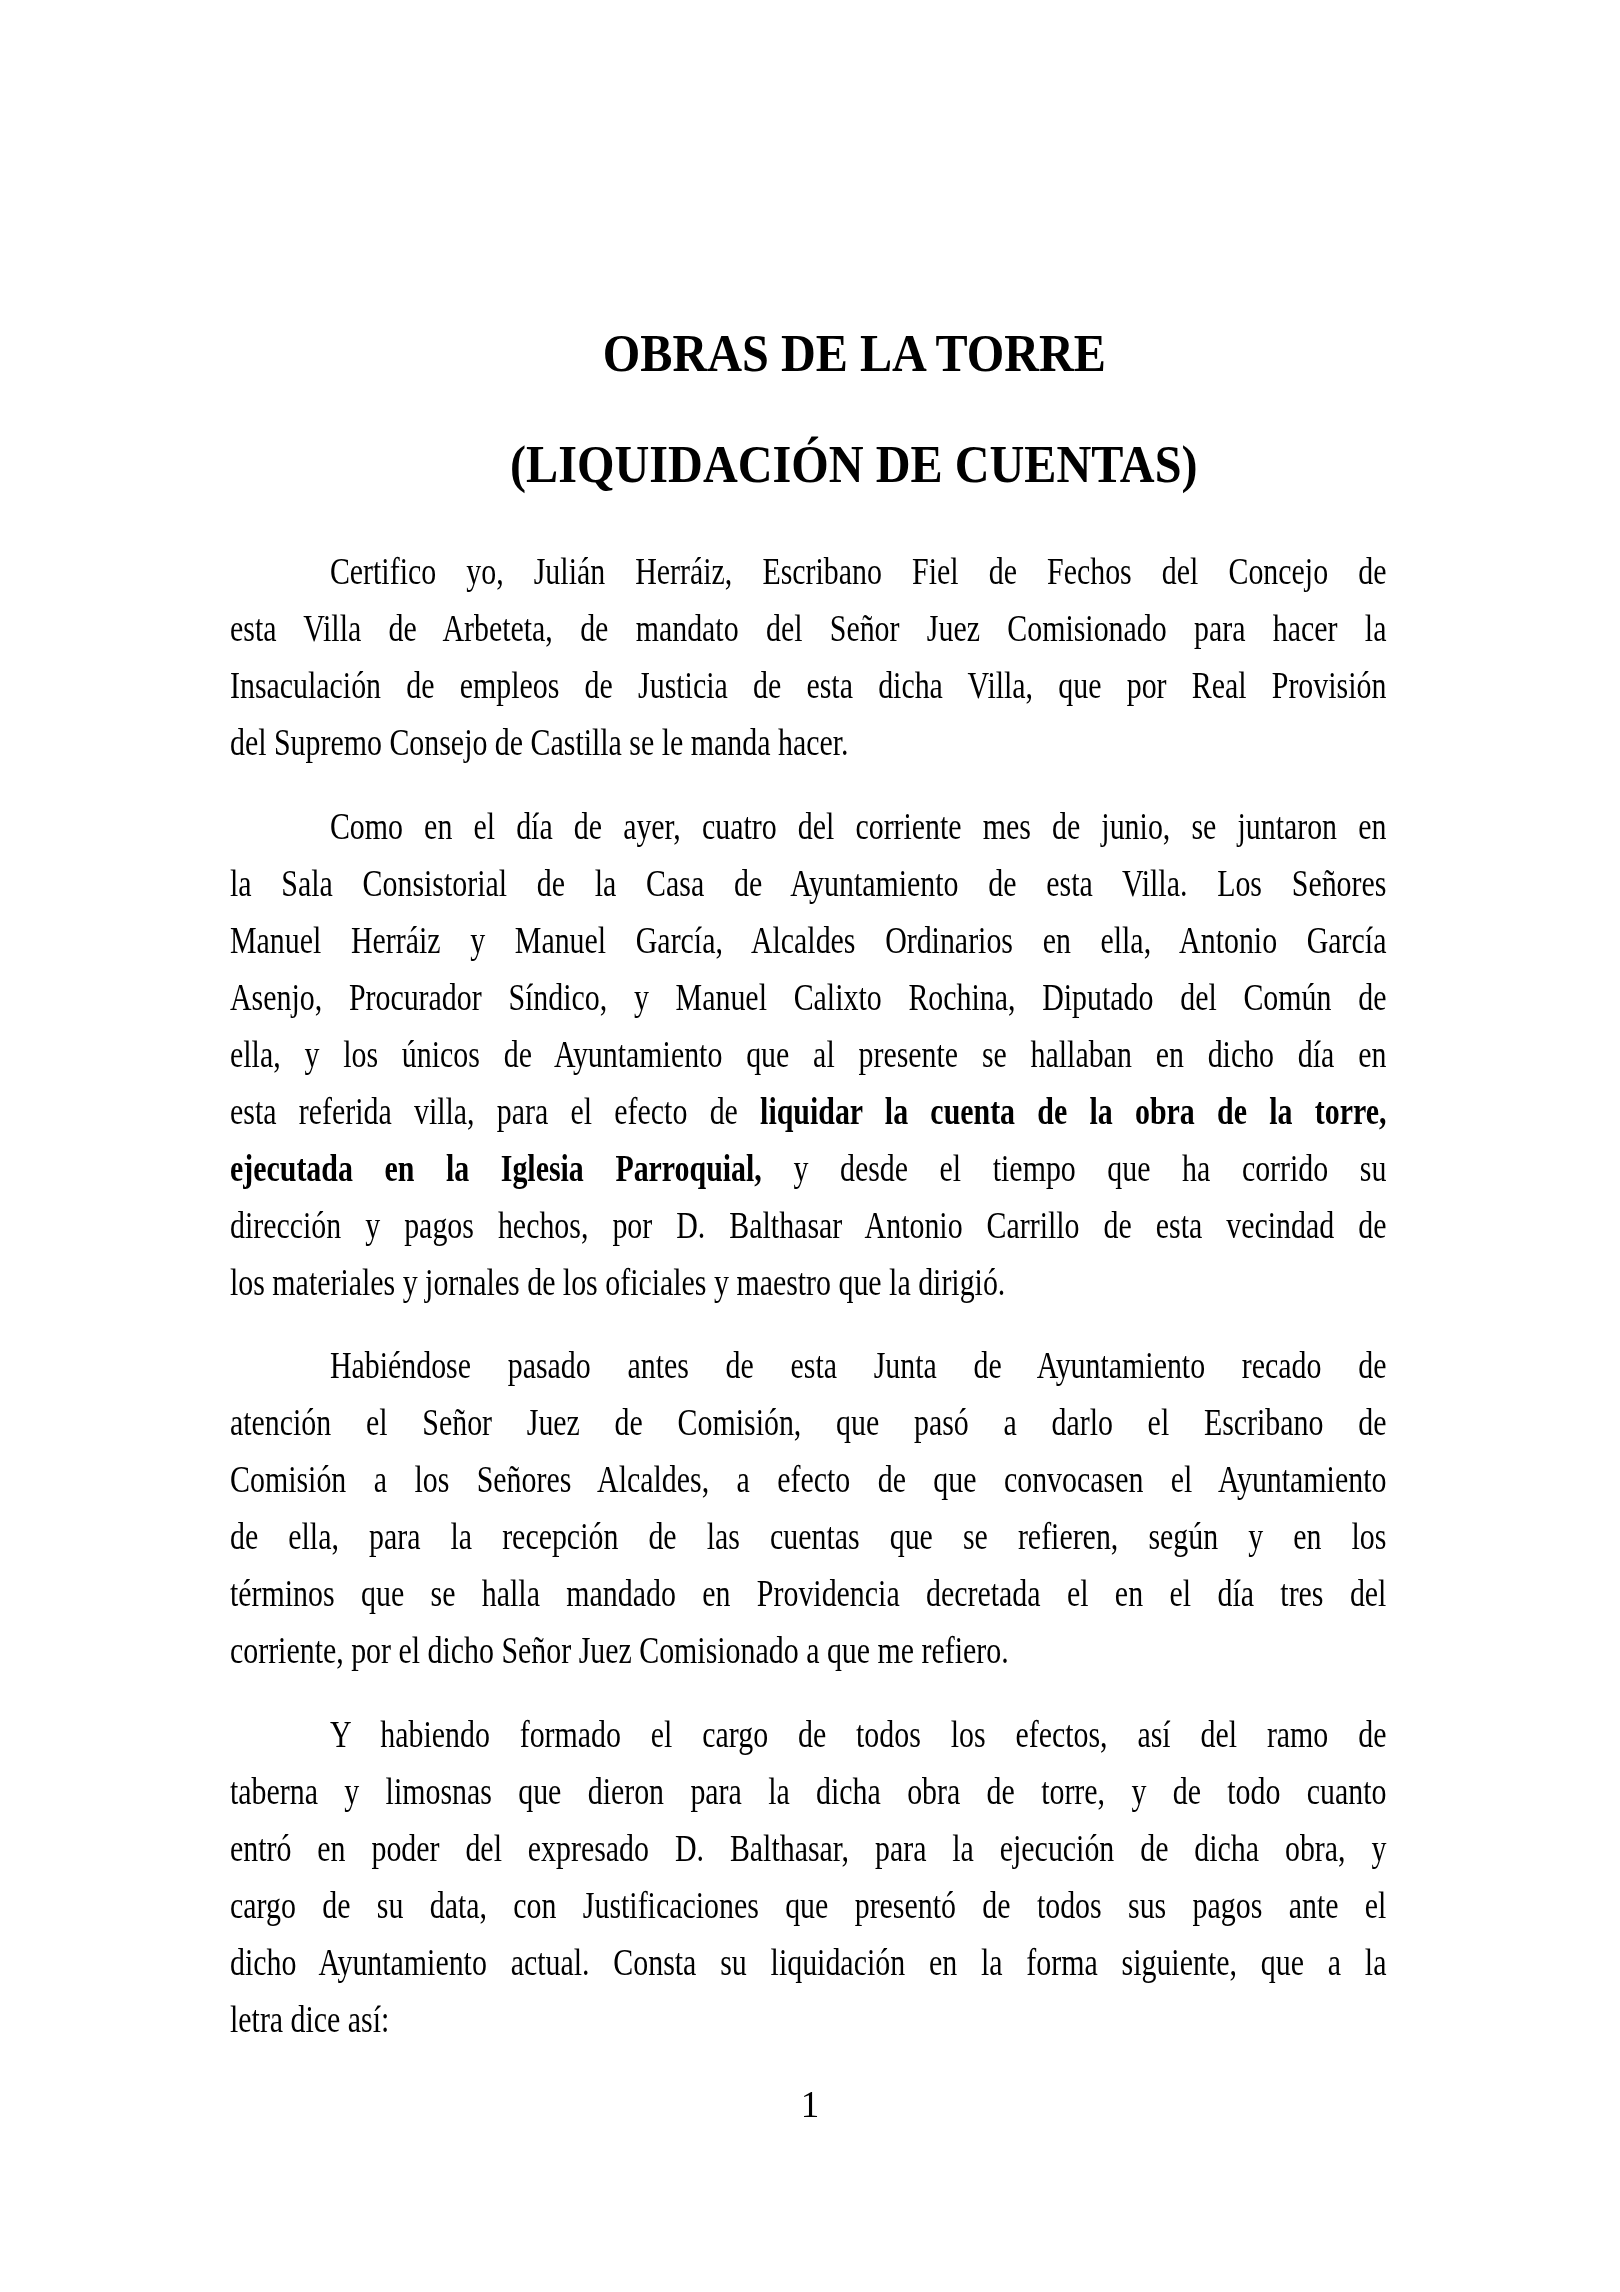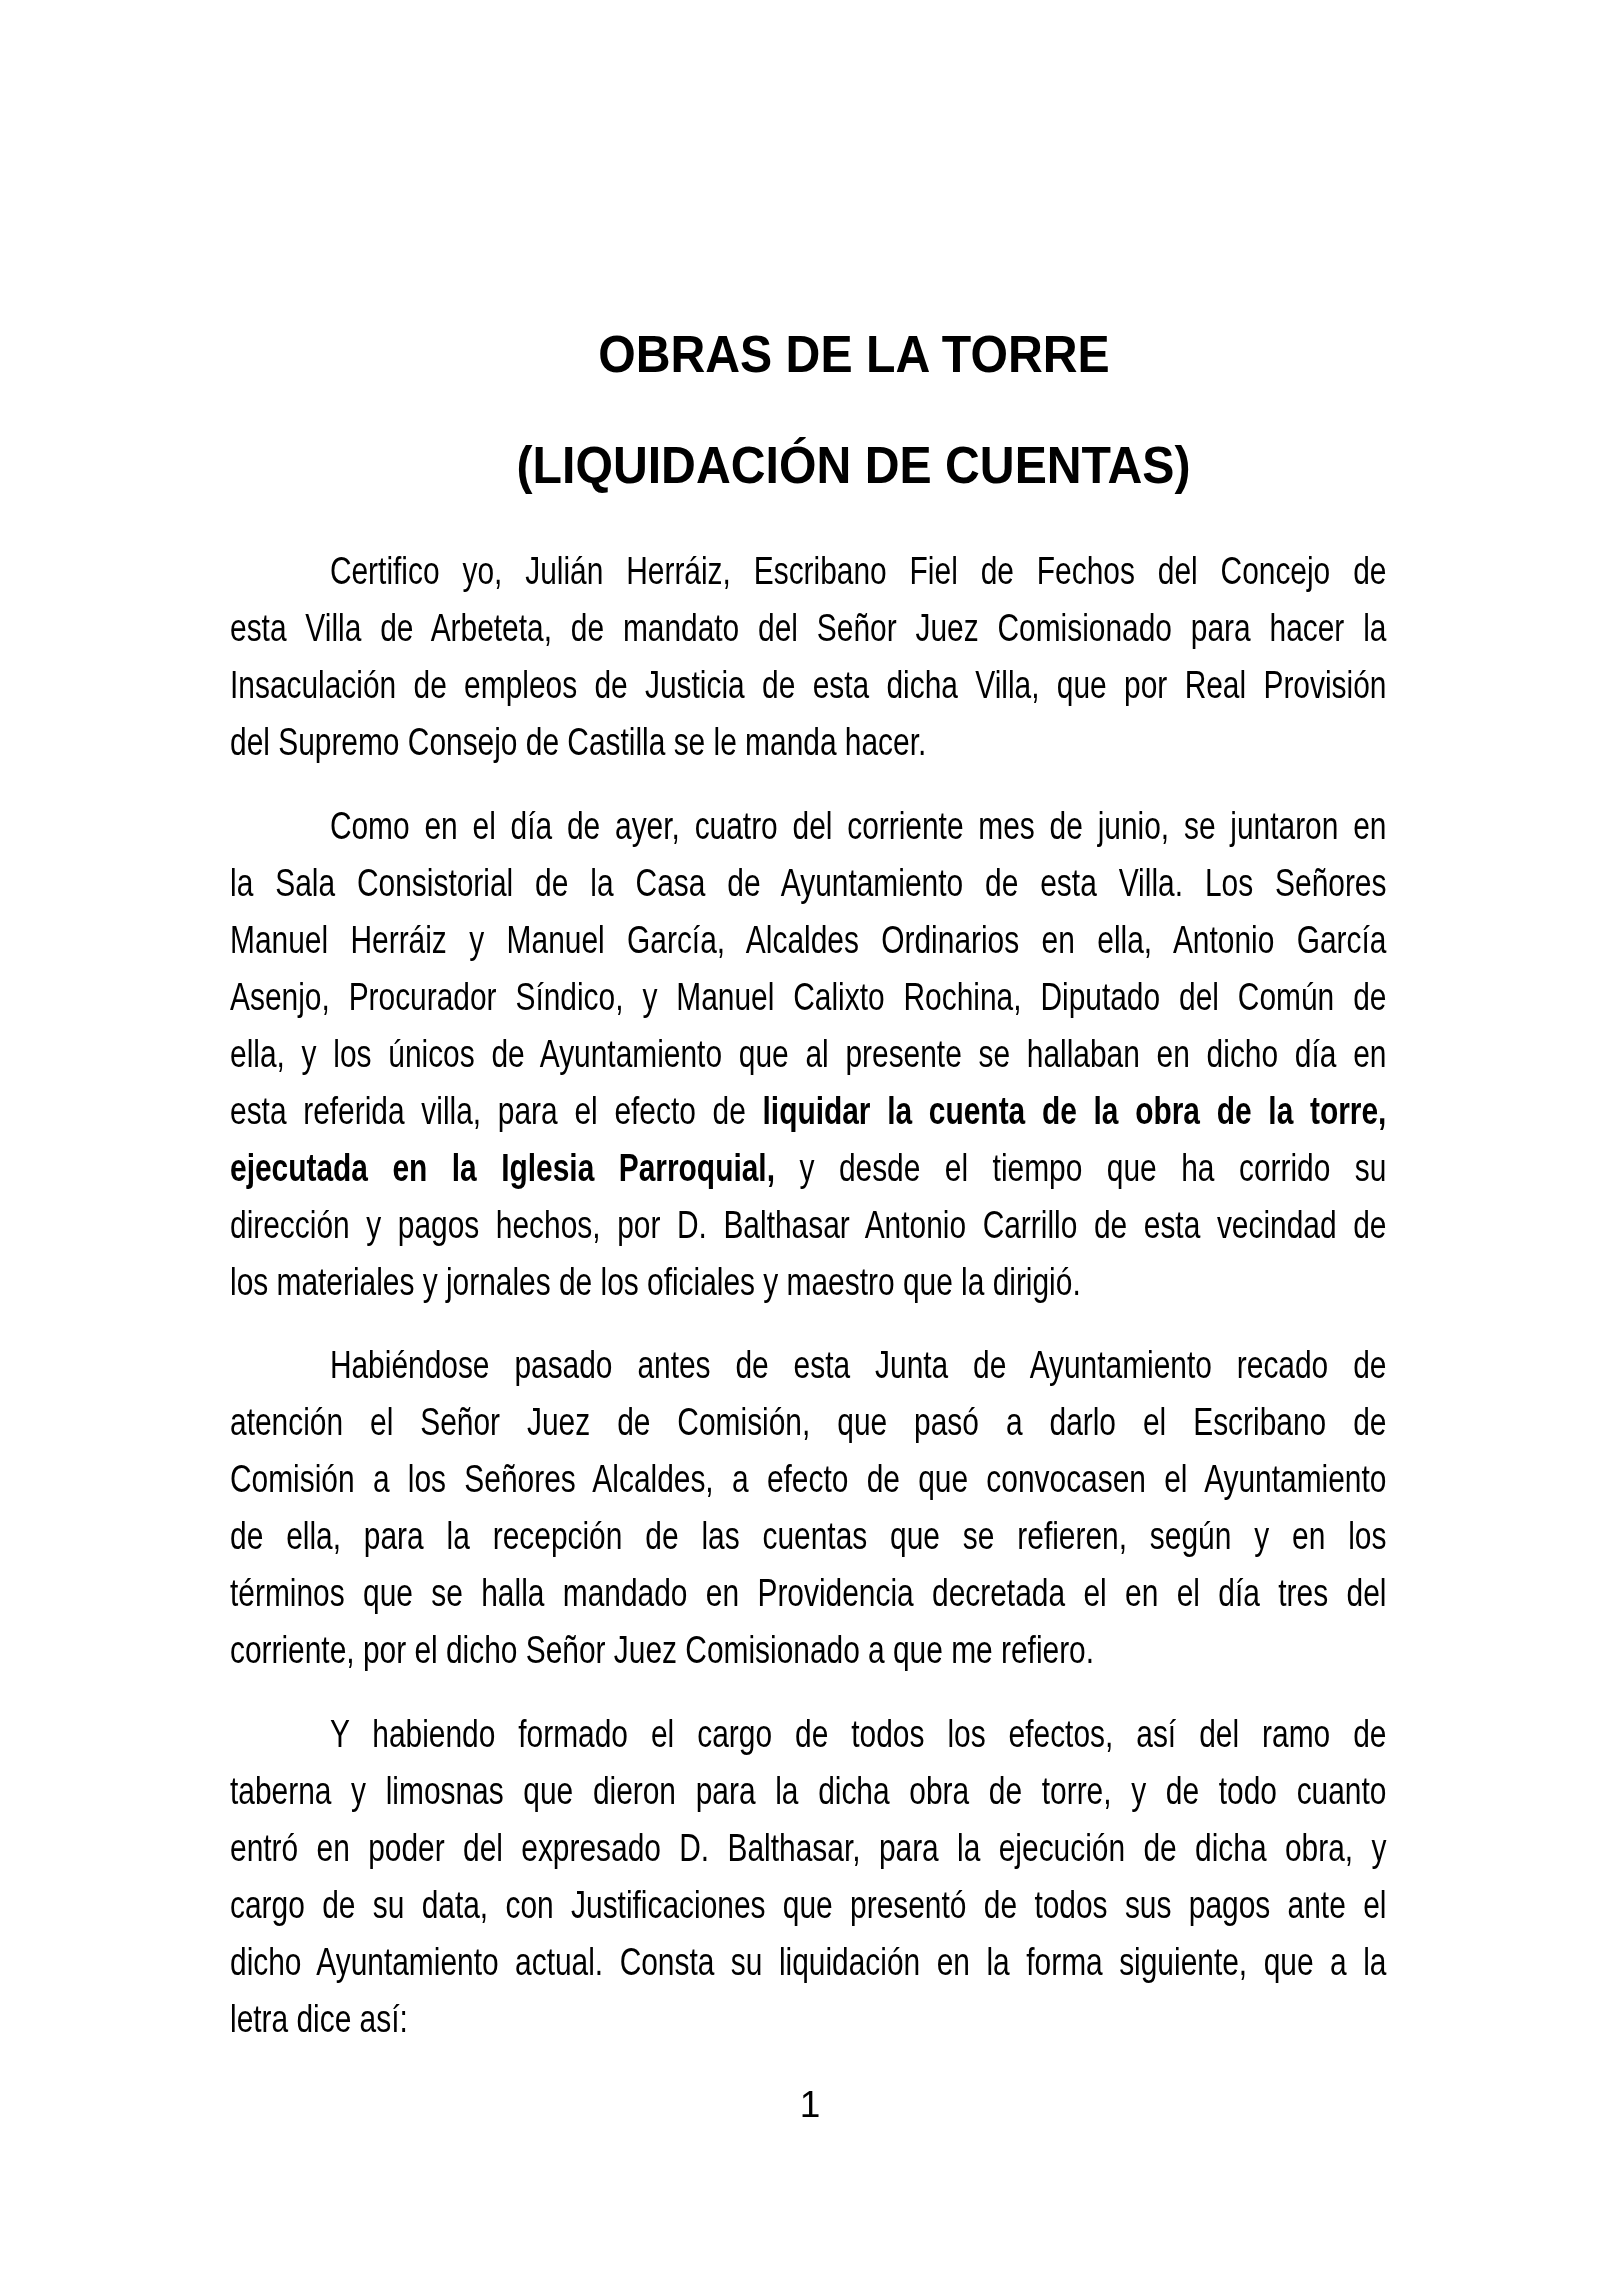--- a/index.html
+++ b/index.html
@@ -6,21 +6,21 @@
     margin: 0;
     padding: 0;
     background: #ffffff;
   }
   .page {
     position: relative;
     width: 1620px;
     height: 2293px;
     background: #ffffff;
     color: #000000;
-    font-family: Liberation Sans, sans-serif;
+    font-family: Liberation Serif, serif;
     overflow: hidden;
   }
   .doc-title {
     position: absolute;
     left: 44px;            
     width: 1620px;
     margin: 0;
     text-align: center;
     font-weight: bold;
     font-size: 52px;

